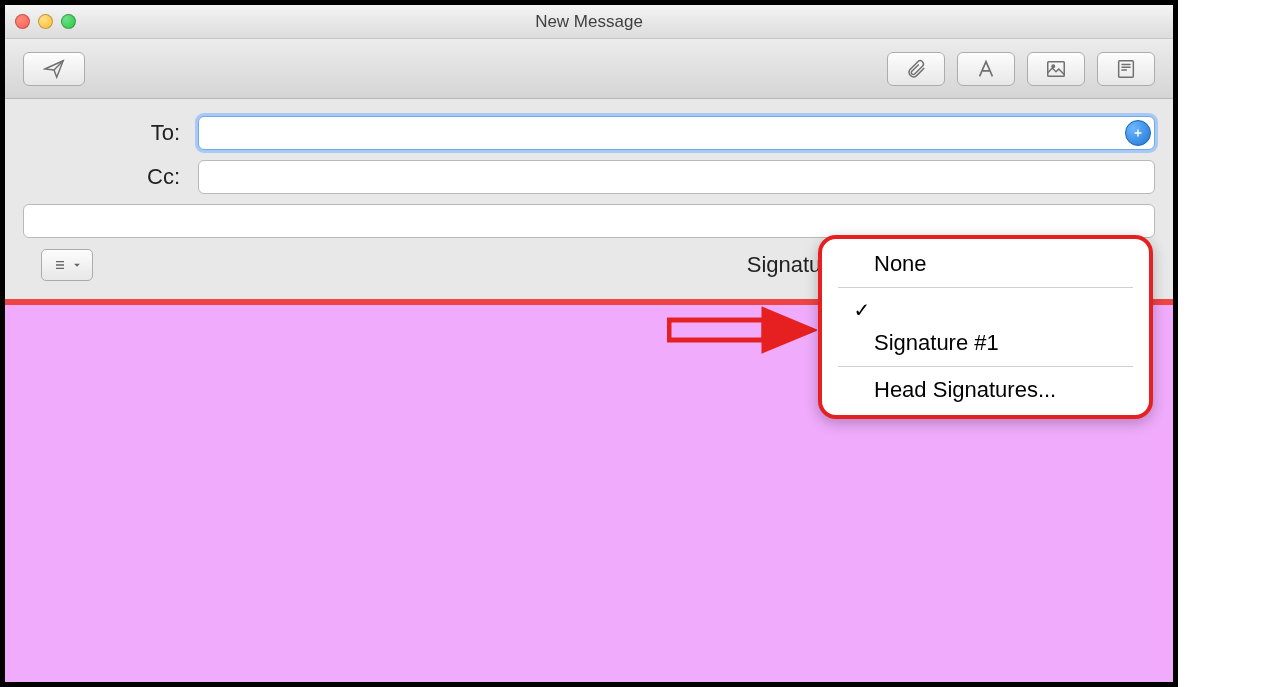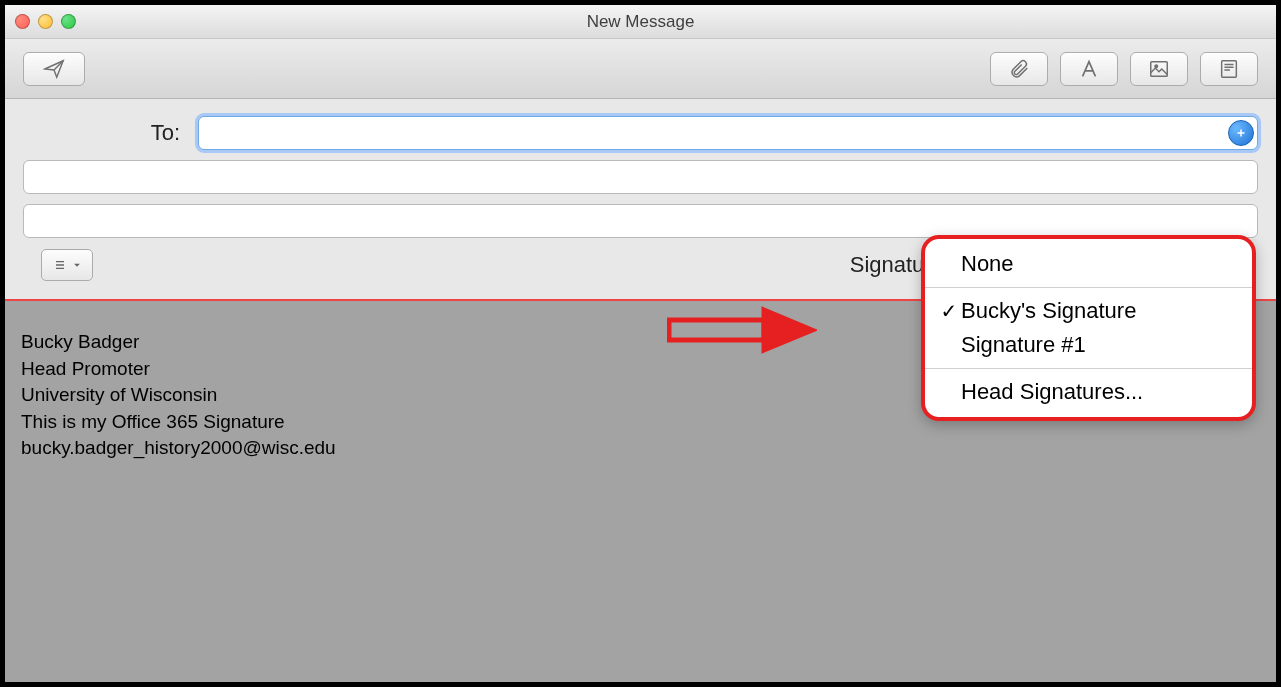--- a/index.html
+++ b/index.html
@@ -4,25 +4,25 @@
 <style>
   * { box-sizing: border-box; }
   body {
     margin: 0;
     font-family: "Lucida Grande", "Helvetica Neue", Arial, sans-serif;
     font-size: 14px;
     background: #fff;
   }
   .outer-border {
     border: 5px solid #000;
-    width: 1281px;
+    width: 1178px;
     height: 687px;
     position: relative;
     overflow: hidden;
-    background: #a3a3a3;
+    background: #f0abfc;
   }
 
   
   .titlebar {
     height: 34px;
     background: linear-gradient(#f4f4f4, #dcdcdc);
     border-bottom: 1px solid #c7c7c7;
     display: flex;
     align-items: center;
     position: relative;
@@ -70,21 +70,21 @@
     margin-left: 12px;
     color: #555;
   }
   .tb-btn.send { margin-left: 0; width: 62px; }
   .tb-btn svg { width: 22px; height: 22px; }
 
   
   .header-area {
     background: #e8e8e8;
     padding: 12px 18px 12px 18px;
-    border-bottom: 2px solid #ef4444;
+    border-bottom: 6px solid #ef4444;
   }
   .field-row {
     display: flex;
     align-items: center;
     height: 44px;
   }
   .field-label {
     width: 175px;
     text-align: right;
     padding-right: 18px;
@@ -160,21 +160,21 @@
   .sig-popup {
     position: absolute;
     right: 20px;
     top: 230px;
     width: 335px;
     background: #fff;
     border: 4px solid #e62020;
     border-radius: 18px;
     box-shadow: 0 4px 14px rgba(0,0,0,.25);
     font-size: 22px;
-    padding: 8px 0;
+    padding: 8px 16px;
     z-index: 50;
   }
   .sig-item {
     display: flex;
     align-items: center;
     padding: 4px 14px 4px 12px;
   }
   .sig-check {
     width: 24px;
     text-align: center;
@@ -249,20 +249,21 @@
         <input class="field-input" type="text" value="" style="">
         <div class="add-btn">
           <svg viewBox="0 0 24 24" fill="none" stroke="#fff" stroke-width="2.5">
             <path d="M12 6v12M6 12h12"></path>
           </svg>
         </div>
       </div>
     </div>
 
     <div class="field-row">
+      <div class="field-label">Cc:</div>
       <input class="field-input" type="text" value="" style="">
     </div>
 
     <div class="field-row">
       <input class="field-input" type="text" value="" style="">
     </div>
 
     <div class="options-row">
       <div class="opts-btn">
         <svg viewBox="0 0 24 24" width="16" height="16" fill="none" stroke="#666" stroke-width="2">
@@ -270,44 +271,36 @@
         </svg>
         <svg viewBox="0 0 24 24" width="10" height="10" fill="#666">
           <path d="M5 9l7 7 7-7z"></path>
         </svg>
       </div>
       <div class="sig-label">Signature:</div>
       <div class="sig-select-shell"></div>
     </div>
   </div>
 
-  <div class="body-area">
-    <div>Bucky Badger</div>
-    <div>Head Promoter</div>
-    <div>University of Wisconsin</div>
-    <div>This is my Office 365 Signature</div>
-    <div>bucky.badger_history2000@wisc.edu</div>
-  </div>
 
   <svg class="red-arrow" width="150" height="50" viewBox="0 0 150 50">
     <g fill="none" stroke="#e62020" stroke-width="5">
       <rect x="2" y="15" width="95" height="20"></rect>
       <path d="M97 5 L145 25 L97 45 Z" fill="#e62020" stroke="#e62020"></path>
     </g>
   </svg>
 
   <div class="sig-popup">
     <div class="sig-item">
       <span class="sig-check"></span>
       <span>None</span>
     </div>
     <div class="sig-sep"></div>
     <div class="sig-item">
       <span class="sig-check">✓</span>
-      <span>Bucky's Signature</span>
     </div>
     <div class="sig-item">
       <span class="sig-check"></span>
       <span>Signature #1</span>
     </div>
     <div class="sig-sep"></div>
     <div class="sig-item">
       <span class="sig-check"></span>
       <span>Head Signatures...</span>
     </div>

